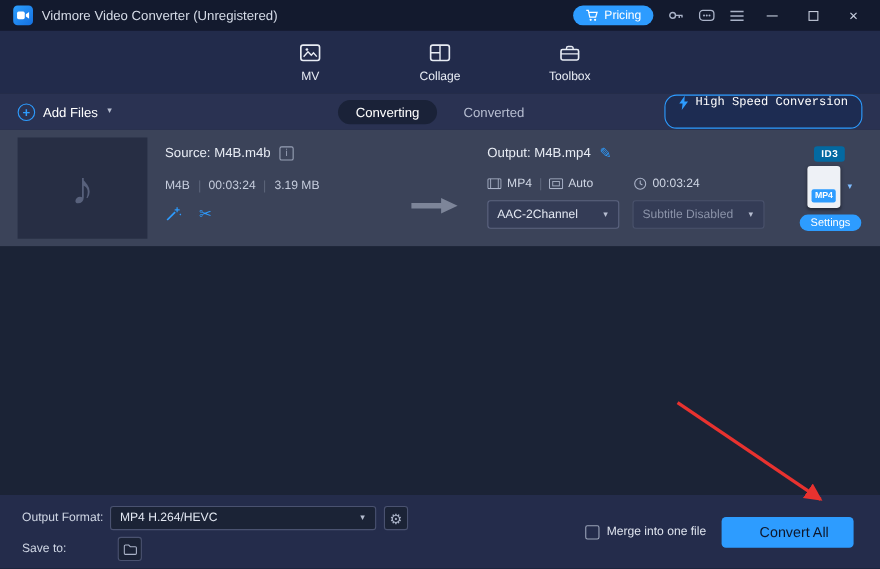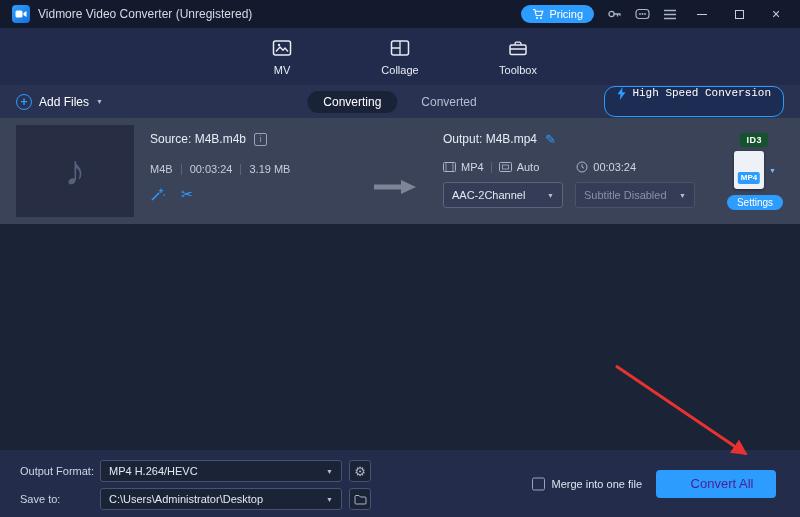--- a/index.html
+++ b/index.html
@@ -49,42 +49,42 @@
   .transfer-arrow { position:absolute; left:372px; top:60px; display:flex; }
   .out-col { position:absolute; left:408px; top:14px; width:272px;margin-left:35px; }
   .edit-btn { background:none; border:none; color:#2d9cff; font-size:13px; cursor:pointer; padding:0; line-height:1; }
   .out-info { display:flex; align-items:center; gap:7px; margin-top:15px; font-size:11px; color:#cfd6e4; }
   .grp { display:flex; align-items:center; gap:5px; color:#cfd6e4; }
   .grp svg { color:#aab3c8; }
   .clock-grp { margin-left:30px; }
   .out-dds { display:flex; gap:12px; margin-top:9px; }
   .dd { height:22px; display:flex; align-items:center; justify-content:space-between; padding:12px 8px; background:#343c56; border:1px solid #5c6480; border-radius:3px; font-size:11px; color:#e3e8f2; cursor:pointer; min-width:120px; }
   .dd.disabled { color:#8a92a8; border-color:#4a526c; }
-  .id3 { position:absolute; right:32px; top:15px; background:#14532d; color:#fff; font-size:9px; font-weight:bold; border:none; border-radius:3px; padding:2px 6px; cursor:pointer; letter-spacing:.5px; }
+  .id3 { position:absolute; right:32px; top:15px; background:#0369a1; color:#fff; font-size:9px; font-weight:bold; border:none; border-radius:3px; padding:2px 6px; cursor:pointer; letter-spacing:.5px; }
   .settings-col { position:absolute; right:12px; top:33px; width:66px; display:flex; flex-direction:column; align-items:center; }
   .fmt-select { display:flex; align-items:center; gap:5px; cursor:pointer; background:none; border:none; padding:0; }
   .file-icon { width:30px; height:38px; background:#eef1f6; border-radius:3px; position:relative; box-shadow:0 1px 3px rgba(0,0,0,.4); }
   .file-icon .fmt { position:absolute; left:50%; bottom:5px; transform:translateX(-50%); background:#2d9cff; color:#fff; font-size:8px; font-weight:bold; border-radius:2px; padding:1px 3px; line-height:1.2; }
   .fmt-caret { color:#7fbcff; font-size:7px; }
   .settings-btn { margin-top:6px; background:#2d9cff; color:#fff; border:none; border-radius:8px; font-size:10px; padding:2px 10px; cursor:pointer; }
 
   
   .main-area { position:absolute; top:224px; left:0; right:0; bottom:67px; background:#1b2336; }
 
   
   .footer { position:absolute; left:0; right:0; bottom:0; height:67px; background:#242c4b; }
   .f-row { position:absolute; left:20px; display:flex; align-items:center; }
   .f-row1 { top:10px; } .f-row2 { top:38px; }
   .f-label { font-size:11px; color:#cfd6e4; width:80px; }
   .f-dd { width:242px; height:22px; background:#1b2336; border:1px solid #4a5270; border-radius:3px; display:flex; align-items:center; justify-content:space-between; padding:0 8px; font-size:11px; color:#e3e8f2; cursor:pointer; }
   .sq-btn { width:22px; height:22px; border:1px solid #4a5270; border-radius:3px; background:#1b2336; color:#aab3c8; display:flex; align-items:center; justify-content:center; font-size:13px; cursor:pointer; margin-left:7px; padding:0; }
   .merge { position:absolute; right:158px; top:50%; transform:translateY(-50%); display:flex; align-items:center; gap:7px;justify-content:space-between; }
   .checkbox { width:13px; height:13px; border:1px solid #9aa3b8; border-radius:2px; background:transparent; cursor:pointer; }
   .merge-label { font-size:11px; color:#dfe4ee; }
-  .convert-all { position:absolute; right:24px; top:50%; transform:translateY(-50%); width:120px; height:28px; background:#2d9cff; color:#4c1d95; border:none; border-radius:4px; font-size:13px; cursor:pointer;padding-left:12px; }
+  .convert-all { position:absolute; right:24px; top:50%; transform:translateY(-50%); width:120px; height:28px; background:#2d9cff; color:#0f172a; border:none; border-radius:4px; font-size:13px; cursor:pointer;padding-left:12px; }
 
   
   .annotation { position:absolute; inset:0; pointer-events:none; z-index:50; }
 </style>
 </head>
 <body>
 
 <div class="app">
 
   <div class="titlebar">
@@ -302,24 +302,20 @@
       <div class="f-dd">
         <span>MP4 H.264/HEVC</span>
         <span class="caret">▼</span>
       </div>
       <button class="sq-btn">
         <span>⚙</span>
       </button>
     </div>
     <div class="f-row f-row2">
       <span class="f-label">Save to:</span>
-      <div class="f-dd">
-        <span>C:\Users\Administrator\Desktop</span>
-        <span class="caret">▼</span>
-      </div>
       <button class="sq-btn">
         <span style="display:flex">
           <svg width="13" height="11" viewBox="0 0 13 11">
               <path d="M1 2.5 a1 1 0 0 1 1-1 h3 l1.4 1.5 H11 a1 1 0 0 1 1 1 V9 a1 1 0 0 1 -1 1 H2 a1 1 0 0 1 -1 -1 Z" fill="none" stroke="currentColor"></path>
             </svg>
         </span>
       </button>
     </div>
     <div class="merge">
       <span class="checkbox"></span>

